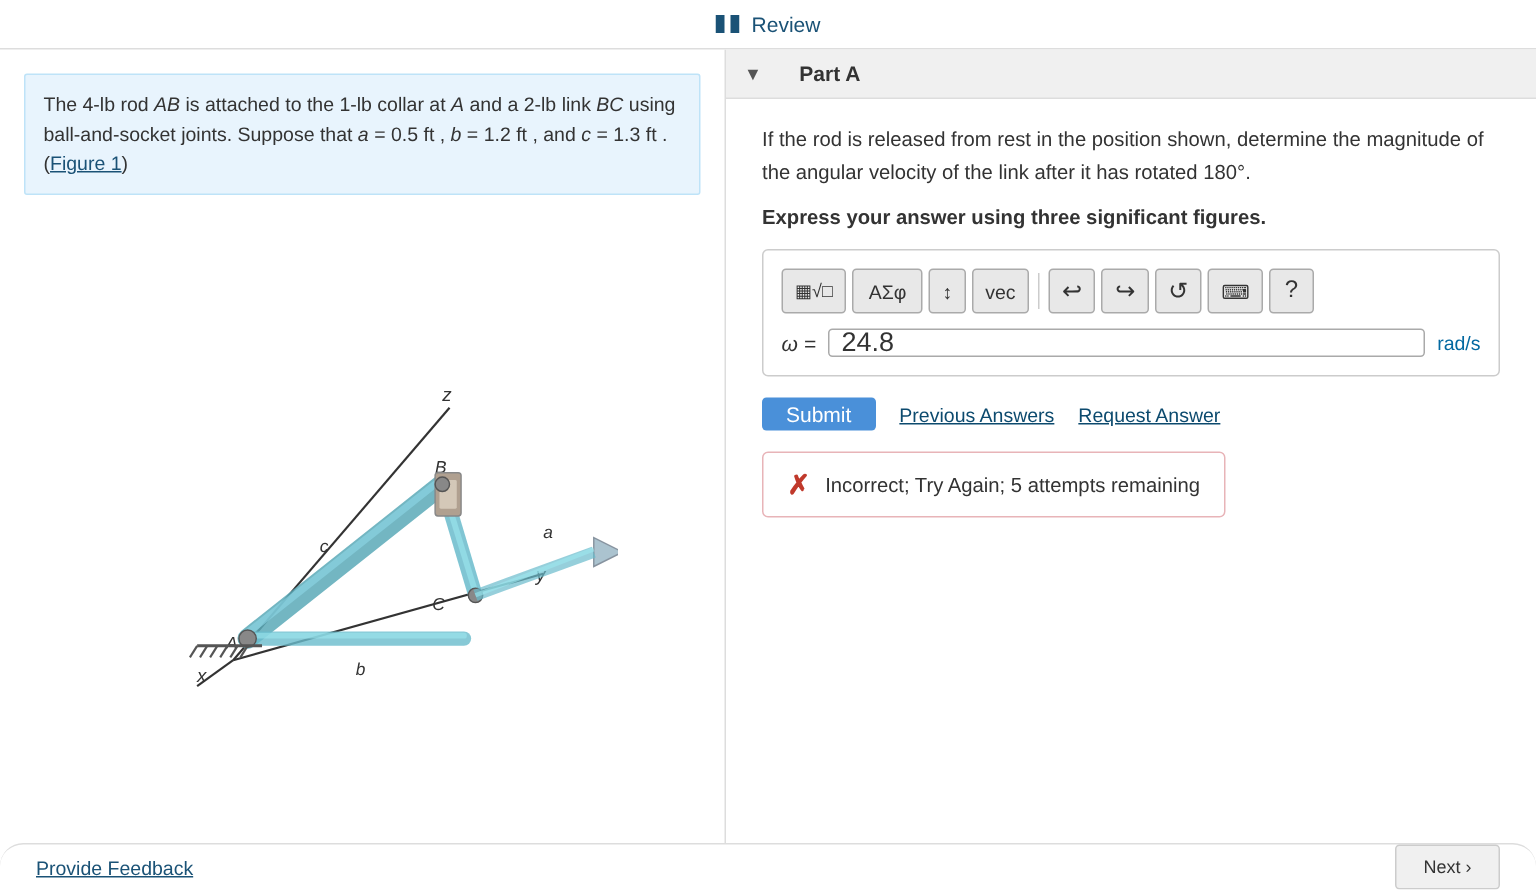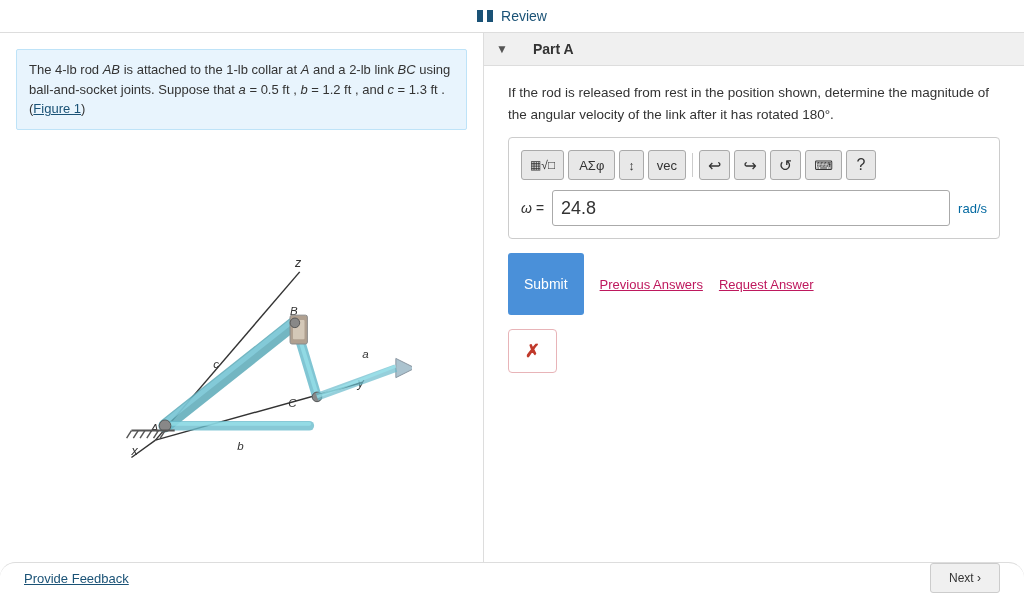--- a/index.html
+++ b/index.html
@@ -207,21 +207,21 @@
       align-items: center;
       gap: 8px;
     }
     .omega-label {
       font-style: italic;
       font-size: 14px;
       white-space: nowrap;
     }
     .answer-input {
       flex: 1;
-      height: 36px;
+      height: 19px;
       border: 1px solid #aaa;
       border-radius: 3px;
       padding: 0 8px;
       font-size: 18px;
       color: #333;
       outline: none;
     }
     .unit-label {
       font-size: 13px;
       color: #0369a1;
@@ -233,26 +233,26 @@
       display: flex;
       align-items: center;
       gap: 16px;
       margin-bottom: 14px;
     }
     .submit-btn {
       background: #4a90d9;
       color: #fff;
       border: none;
       border-radius: 3px;
-      padding: 23px 16px;
+      padding: 3px 16px;
       font-size: 14px;
       cursor: pointer;
     }
     .text-link {
-      color: #be185d;
+      color: #0c4a6e;
       text-decoration: underline;
       font-size: 13px;
       cursor: pointer;
       background: none;
       border: none;
     }
 
     
     .error-box {
       border: 1px solid #e8b4b8;
@@ -381,20 +381,21 @@
   <div class="right-panel">
 
     <div class="part-header">
       <span class="part-toggle">▼</span>
       <span class="part-title">Part A</span>
     </div>
 
     <p class="question-text">
       <span>If the rod is released from rest in the position shown, determine the magnitude of the angular velocity of the link after it has rotated 180°.</span>
     </p>
+    <p class="express-text">Express your answer using three significant figures.</p>
 
     <div class="answer-box">
 
       <div class="toolbar">
         <button class="toolbar-btn">
           <span style="font-size:12px;">▦√□</span>
         </button>
         <button class="toolbar-btn wide">
           <span>AΣφ</span>
         </button>
@@ -436,20 +437,21 @@
       <button class="text-link">
         <span>Previous Answers</span>
       </button>
       <button class="text-link">
         <span>Request Answer</span>
       </button>
     </div>
 
     <div class="error-box">
       <span class="error-icon">✗</span>
+      <span>Incorrect; Try Again; 5 attempts remaining</span>
     </div>
 
   </div>
 </div>
 
 <div class="bottom-bar">
   <a class="feedback-link">
     <span>Provide Feedback</span>
   </a>
   <button class="next-btn">

